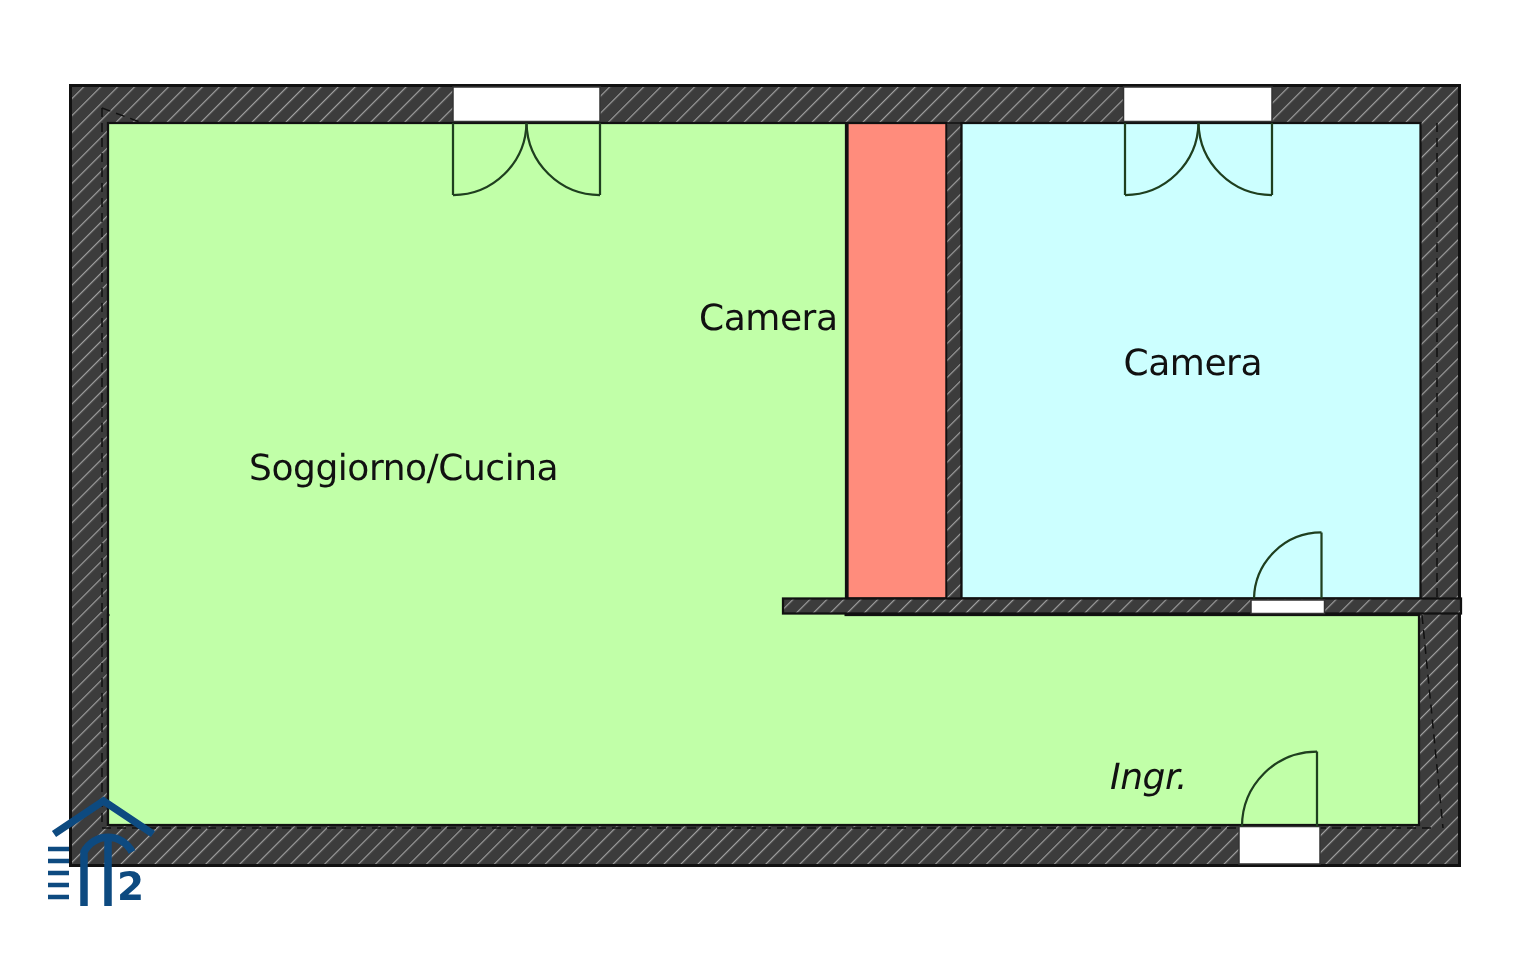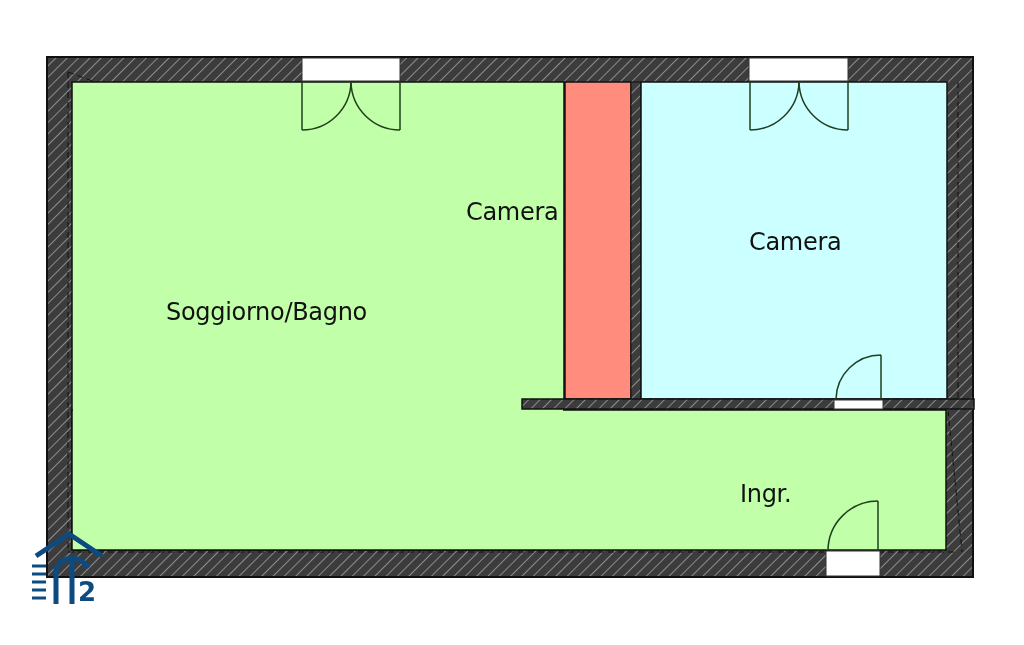--- a/index.html
+++ b/index.html
@@ -73,16 +73,16 @@
     <line x1="32" y1="566" x2="46" y2="566" stroke-width="3"></line>
     <line x1="32" y1="574" x2="46" y2="574" stroke-width="3"></line>
     <line x1="32" y1="582" x2="46" y2="582" stroke-width="3"></line>
     <line x1="32" y1="590" x2="46" y2="590" stroke-width="3"></line>
     <line x1="32" y1="598" x2="46" y2="598" stroke-width="3"></line>
   </g>
 </svg>
 
 <div class="room-label" style="left:78px; top:577px; font-size:26px; font-weight:bold; color:#0d4a80;">2</div>
 
-<div class="room-label" style="left:166px; top:298px;">Soggiorno/Bagno</div>
+<div class="room-label" style="left:166px; top:298px;">Soggiorno/Cucina</div>
 <div class="room-label" style="left:466px; top:198px;">Camera</div>
 <div class="room-label" style="left:749px; top:228px;">Camera</div>
-<div class="room-label" style="left:740px; top:480px;">Ingr.</div>
+<div class="room-label" style="left:740px; top:504px;font-style:italic;">Ingr.</div>
 
 </body></html>

